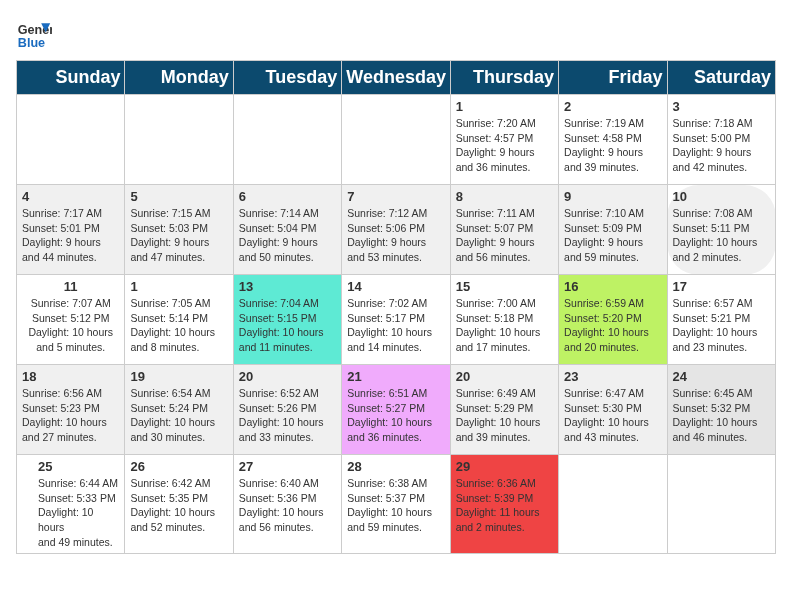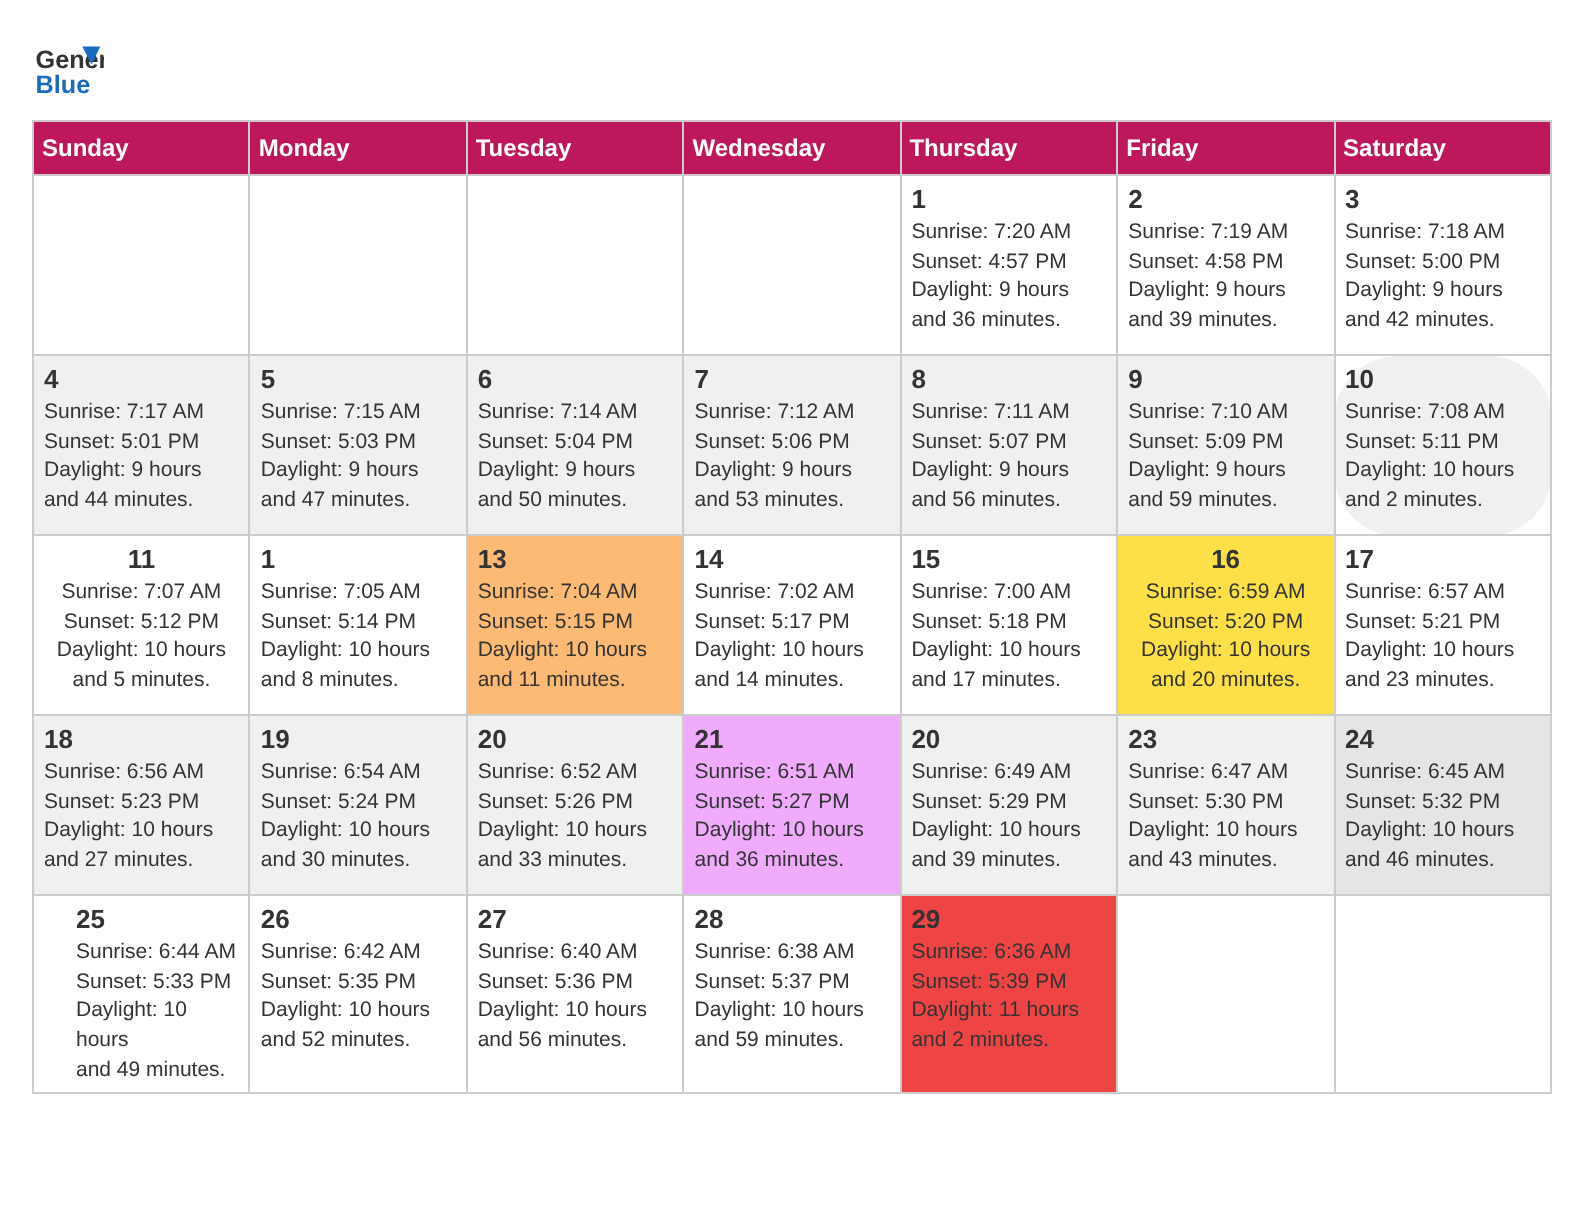--- a/index.html
+++ b/index.html
@@ -36,25 +36,25 @@
     .location-title {
       font-size: 16px;
       color: #555;
     }
     table {
       width: 100%;
       border-collapse: collapse;
       table-layout: fixed;
     }
     th {
-      background-color: #be185d;
+      background-color: #0c4a6e;
       color: #fff;
-      font-size: 12px;
+      font-size: 18px;
       padding: 6px 4px;
-      text-align: left;
+      text-align: right;
       border: 1px solid #ccc;
     }
     td {
       border: 1px solid #ccc;
       vertical-align: top;
       padding: 4px 5px;
       font-size: 11px;
       color: #333;
       height: 90px;
     }
@@ -158,33 +158,33 @@
       </tr>
       <tr>
         <td style="background-color: rgb(255, 255, 255); text-align: center;">
           <span class="day-num">11</span>
           <div class="day-info">Sunrise: 7:07 AM<br>Sunset: 5:12 PM<br>Daylight: 10 hours<br>and 5 minutes.</div>
         </td>
         <td style="background-color: rgb(255, 255, 255);">
           <span class="day-num">1</span>
           <div class="day-info">Sunrise: 7:05 AM<br>Sunset: 5:14 PM<br>Daylight: 10 hours<br>and 8 minutes.</div>
         </td>
-        <td style="background-color: #fdba74;">
+        <td style="background-color: #5eead4;">
           <span class="day-num">13</span>
           <div class="day-info">Sunrise: 7:04 AM<br>Sunset: 5:15 PM<br>Daylight: 10 hours<br>and 11 minutes.</div>
         </td>
         <td style="background-color: rgb(255, 255, 255);">
           <span class="day-num">14</span>
           <div class="day-info">Sunrise: 7:02 AM<br>Sunset: 5:17 PM<br>Daylight: 10 hours<br>and 14 minutes.</div>
         </td>
         <td style="background-color: rgb(255, 255, 255);">
           <span class="day-num">15</span>
           <div class="day-info">Sunrise: 7:00 AM<br>Sunset: 5:18 PM<br>Daylight: 10 hours<br>and 17 minutes.</div>
         </td>
-        <td style="background-color: #fde047; text-align: center;">
+        <td style="background-color: #bef264;">
           <span class="day-num">16</span>
           <div class="day-info">Sunrise: 6:59 AM<br>Sunset: 5:20 PM<br>Daylight: 10 hours<br>and 20 minutes.</div>
         </td>
         <td style="background-color: rgb(255, 255, 255);">
           <span class="day-num">17</span>
           <div class="day-info">Sunrise: 6:57 AM<br>Sunset: 5:21 PM<br>Daylight: 10 hours<br>and 23 minutes.</div>
         </td>
       </tr>
       <tr>
         <td style="background-color: rgb(240, 240, 240);">

